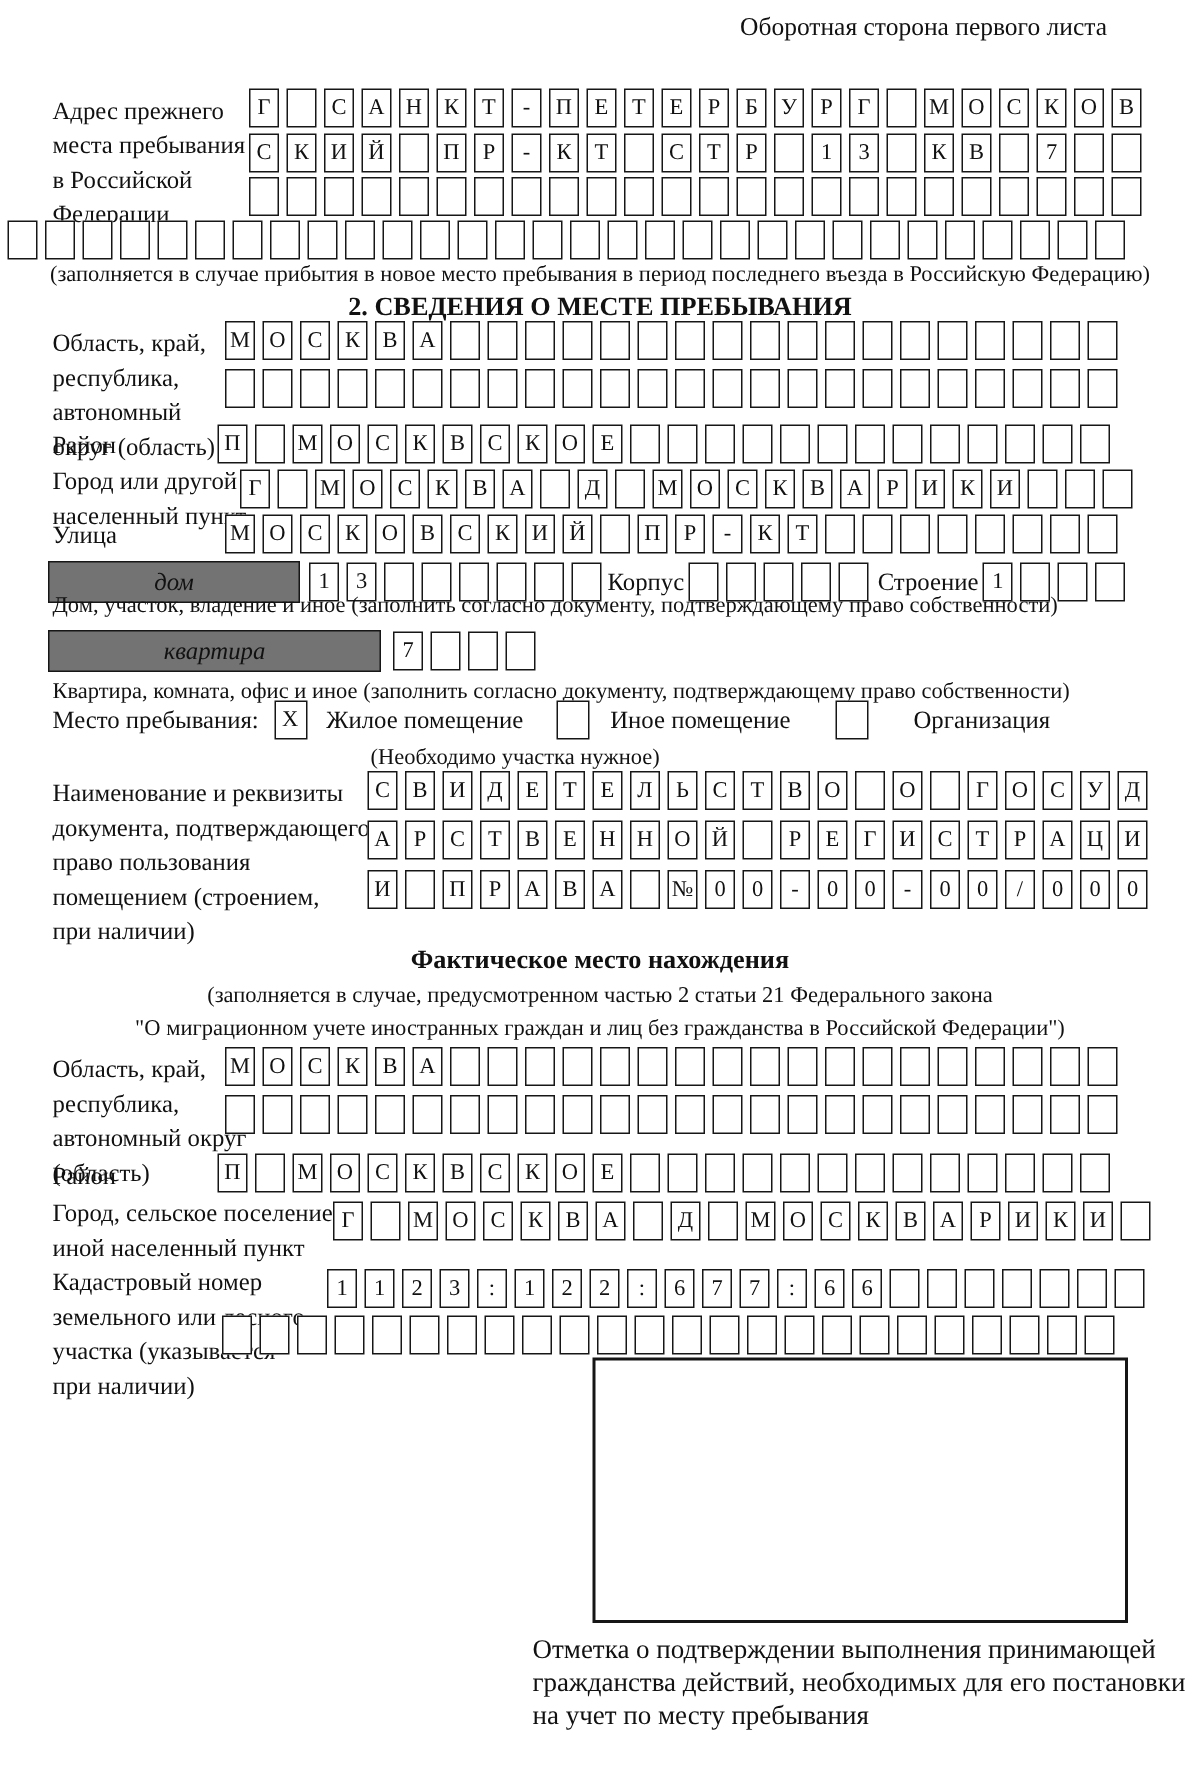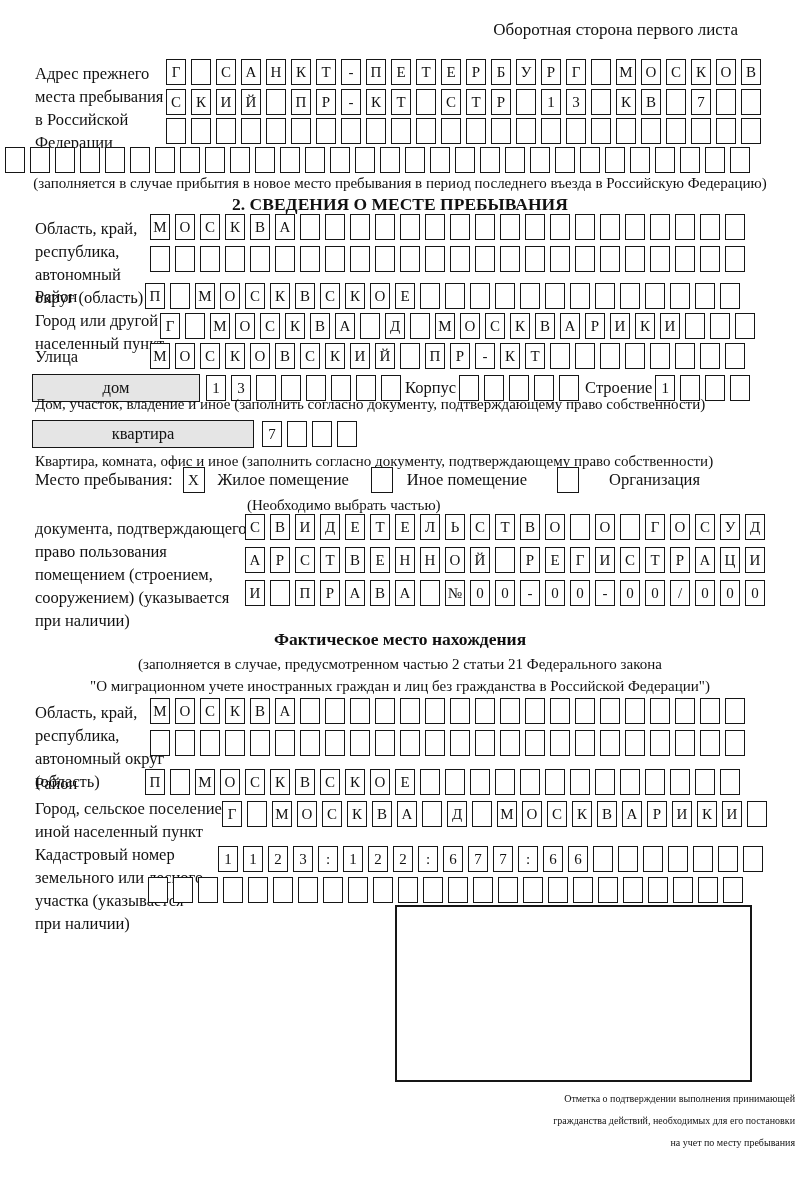--- a/index.html
+++ b/index.html
@@ -8,31 +8,31 @@
   .hdr{font-size:17px;}
   .title{font-weight:bold;font-size:17.5px;width:800px;text-align:center;}
   .lblblock div{font-size:16.5px;line-height:23px;white-space:nowrap;}
   .lbl{font-size:16.5px;white-space:nowrap;}
   .cap{font-size:15px;white-space:nowrap;}
   .capc{font-size:15px;width:800px;text-align:center;white-space:nowrap;}
   .cellrow{position:absolute;display:flex;gap:5px;}
   .cell{box-sizing:border-box;flex:0 0 20px;width:20px;height:26px;border:1.7px solid #161616;
         display:flex;align-items:center;justify-content:center;font-size:15px;background:#fff;}
   .widebox{box-sizing:border-box;height:28px;border:1.8px solid #161616;display:flex;
-        align-items:center;justify-content:center;font-size:16.5px;background:#e5e5e5;}
+        align-items:center;justify-content:center;font-size:16.5px;background:#737373;font-style:italic;}
   .flexrow{position:absolute;display:flex;align-items:center;}
   .checkbox{box-sizing:border-box;width:22px;height:26px;border:1.8px solid #161616;display:flex;
         align-items:center;justify-content:center;font-size:15px;background:#fff;}
   .stampbox{box-sizing:border-box;border:2px solid #161616;background:#fff;}
-  .stampcap{font-size:10px;line-height:22px;text-align:right;}
+  .stampcap{font-size:18px;line-height:22px;text-align:left;}
 </style>
 </head>
 <body>
 
-<div class="abs hdr" style="top:20px;right:62px;">Оборотная сторона первого листа</div>
+<div class="abs hdr" style="top:8px;right:62px;">Оборотная сторона первого листа</div>
 
 <div class="abs lblblock" style="left:35px;top:62px;">
   <div>Адрес прежнего</div>
   <div>места пребывания</div>
   <div>в Российской</div>
   <div>Федерации</div>
 </div>
 <div class="cellrow" style="left:166px;top:59px;">
     <span class="cell">Г</span>
     <span class="cell"></span>
@@ -336,27 +336,27 @@
 
 <div class="flexrow" style="left:35px;top:467px;">
   <div class="lbl">Место пребывания:</div>
   <div class="checkbox" style="margin-left:10px;">X</div>
   <div class="lbl" style="margin-left:13px;text-align:right;">Жилое помещение</div>
   <div class="checkbox" style="margin-left:22px;"></div>
   <div class="lbl" style="margin-left:14px;">Иное помещение</div>
   <div class="checkbox" style="margin-left:30px;"></div>
   <div class="lbl" style="margin-left:30px;">Организация</div>
 </div>
-<div class="abs cap" style="left:247px;top:497px;">(Необходимо выбрать частью)</div>
+<div class="abs cap" style="left:247px;top:497px;">(Необходимо участка нужное)</div>
 
 <div class="abs lblblock" style="left:35px;top:517px;">
+  <div>Наименование и реквизиты</div>
   <div>документа, подтверждающего</div>
   <div>право пользования</div>
   <div>помещением (строением,</div>
-  <div>сооружением) (указывается</div>
   <div>при наличии)</div>
 </div>
 <div class="cellrow" style="left:245px;top:514px;">
     <span class="cell">С</span>
     <span class="cell">В</span>
     <span class="cell">И</span>
     <span class="cell">Д</span>
     <span class="cell">Е</span>
     <span class="cell">Т</span>
     <span class="cell">Е</span>

